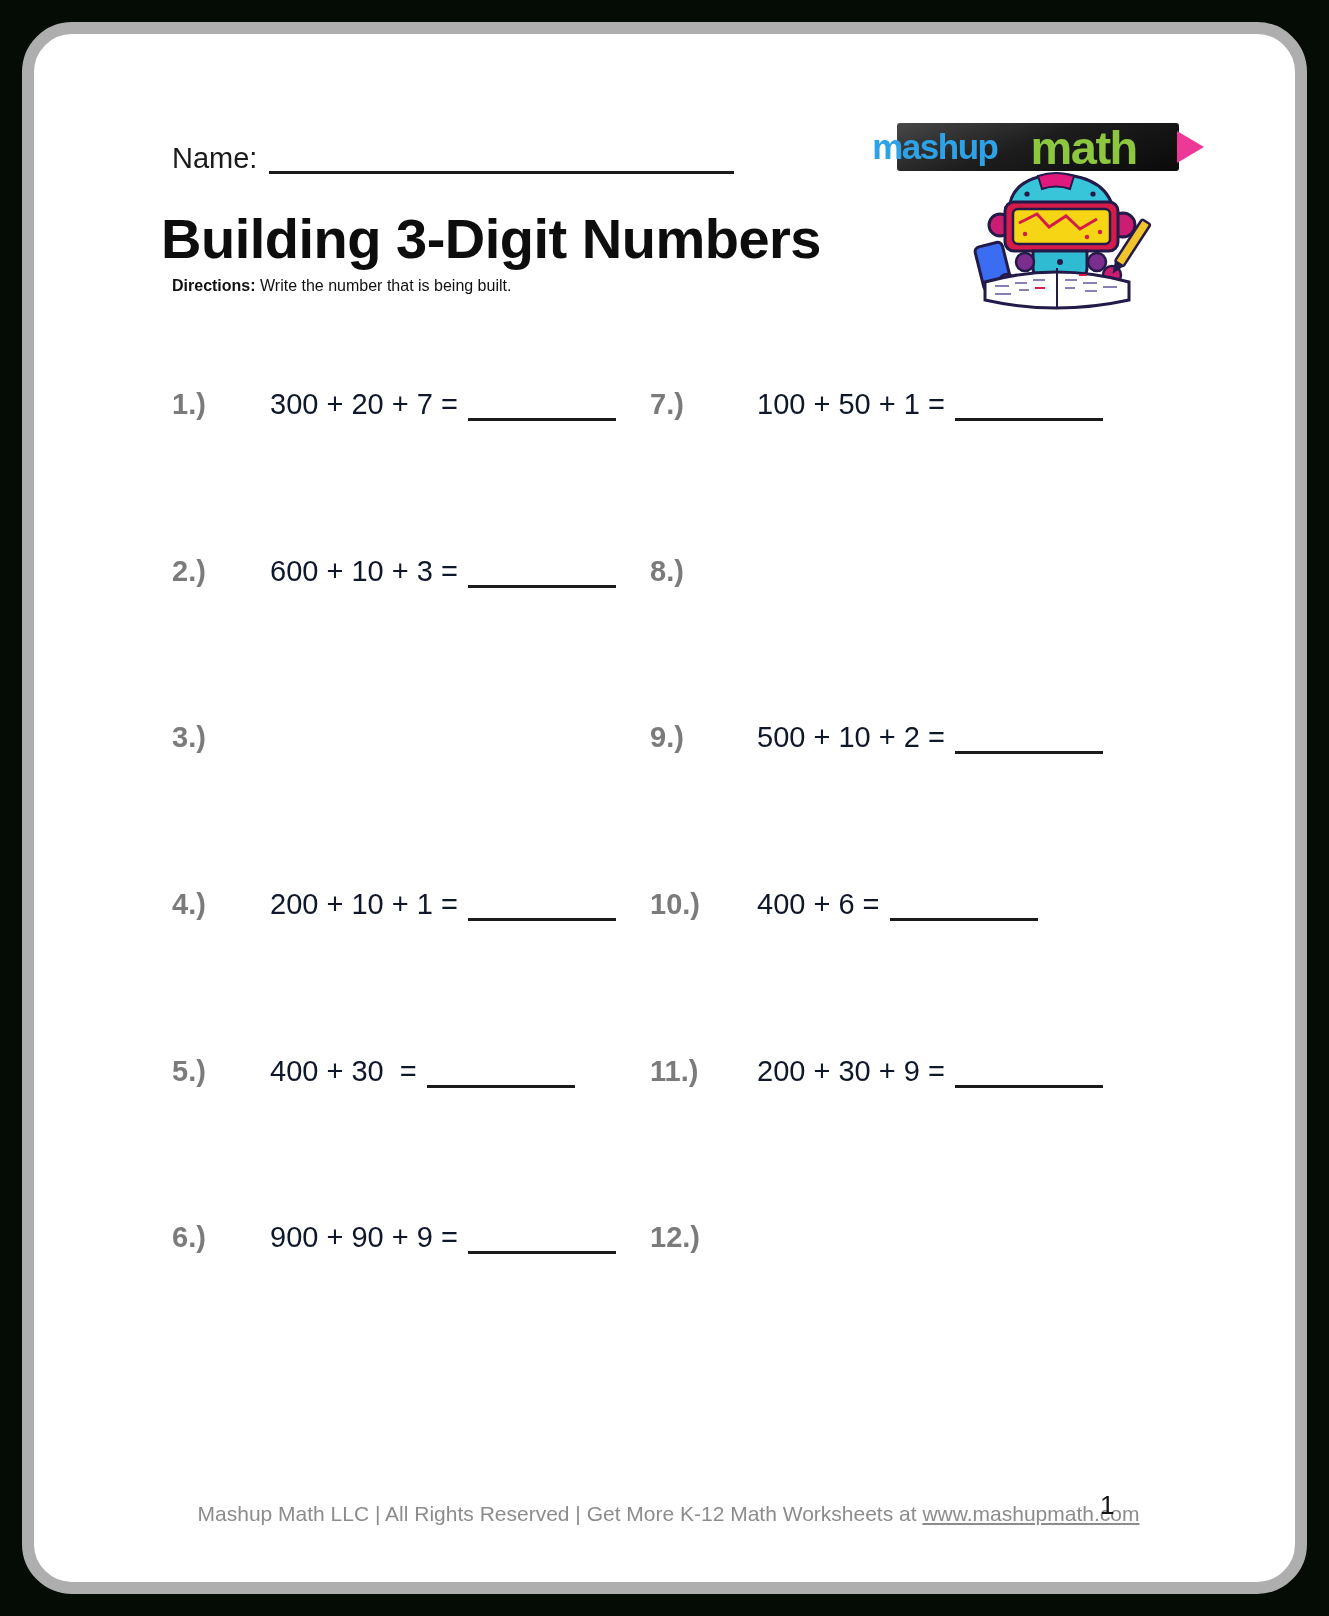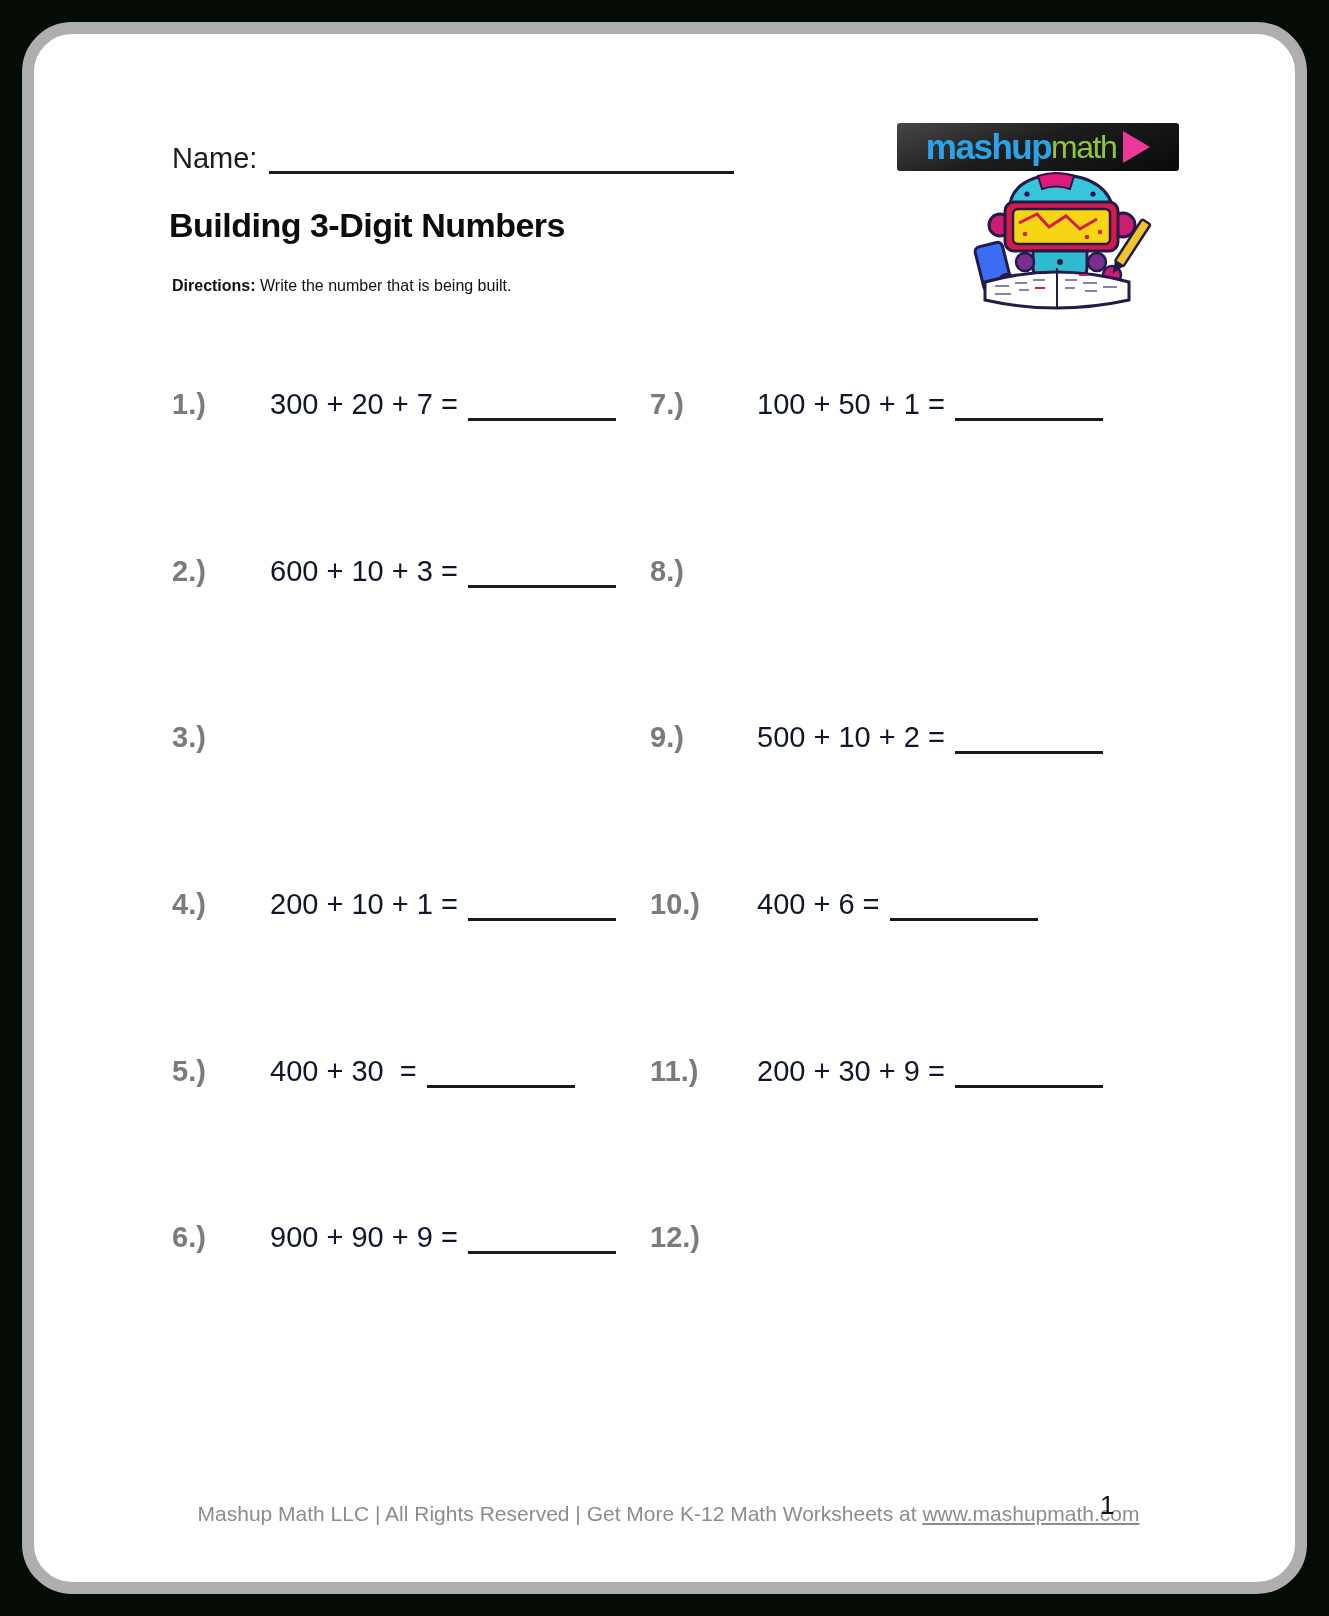--- a/index.html
+++ b/index.html
@@ -11,30 +11,30 @@
   .page{
     position:absolute;top:22px;left:22px;right:22px;bottom:22px;
     border:12px solid #aeaeae;border-radius:50px;background:#ffffff;
     overflow:hidden;
   }
   
   .name-row{position:absolute;left:138px;top:108px;display:flex;align-items:baseline;
     font-size:29px;color:#1b1b1b;}
   .name-line{display:inline-block;width:465px;border-bottom:3px solid #1b1b1b;
     margin-left:12px;transform:translateY(6px);}
-  .worksheet-title{position:absolute;left:135px;top:172px;font-size:34px;font-weight:bold;
+  .worksheet-title{position:absolute;left:127px;top:172px;font-size:56px;font-weight:bold;
     color:#0d0d0d;letter-spacing:-.5px;}
   .directions{position:absolute;left:138px;top:243px;font-size:16px;color:#111;}
   .directions b{font-weight:bold;}
   
   .logo-box{position:absolute;left:863px;top:89px;width:282px;height:48px;
     background:linear-gradient(160deg,#474747 0%,#1d1d1d 45%,#0a0a0a 100%);
-    border-radius:3px;display:flex;align-items:center;justify-content:center;}
+    border-radius:3px;display:flex;align-items:center;justify-content:center;gap:33px;}
   .logo-word1{font-size:35px;font-weight:bold;color:#2ea2e6;letter-spacing:-1.5px;}
-  .logo-word2{font-size:32px;font-weight:normal;color:#8dc63f;letter-spacing:-1.5px;text-align:right;}
+  .logo-word2{font-size:47px;font-weight:bold;color:#8dc63f;letter-spacing:-1.5px;text-align:right;}
   .logo-triangle{width:0;height:0;border-left:27px solid #ee3897;
     border-top:16px solid transparent;border-bottom:16px solid transparent;margin-left:7px;}
   .robot{position:absolute;left:903px;top:128px;width:238px;height:158px;}
   
   .problems{position:absolute;left:138px;top:321px;display:grid;
     grid-template-columns:478px 487px;grid-auto-rows:166.7px;}
   .prob{display:flex;align-items:flex-start;padding-top:33px;}
   .prob-num{width:98px;flex-shrink:0;font-size:29px;font-weight:bold;color:#7b7b7b;}
   .prob.right .prob-num{width:107px;}
   .prob-expr{font-size:29px;color:#0f172a;white-space:pre;}

